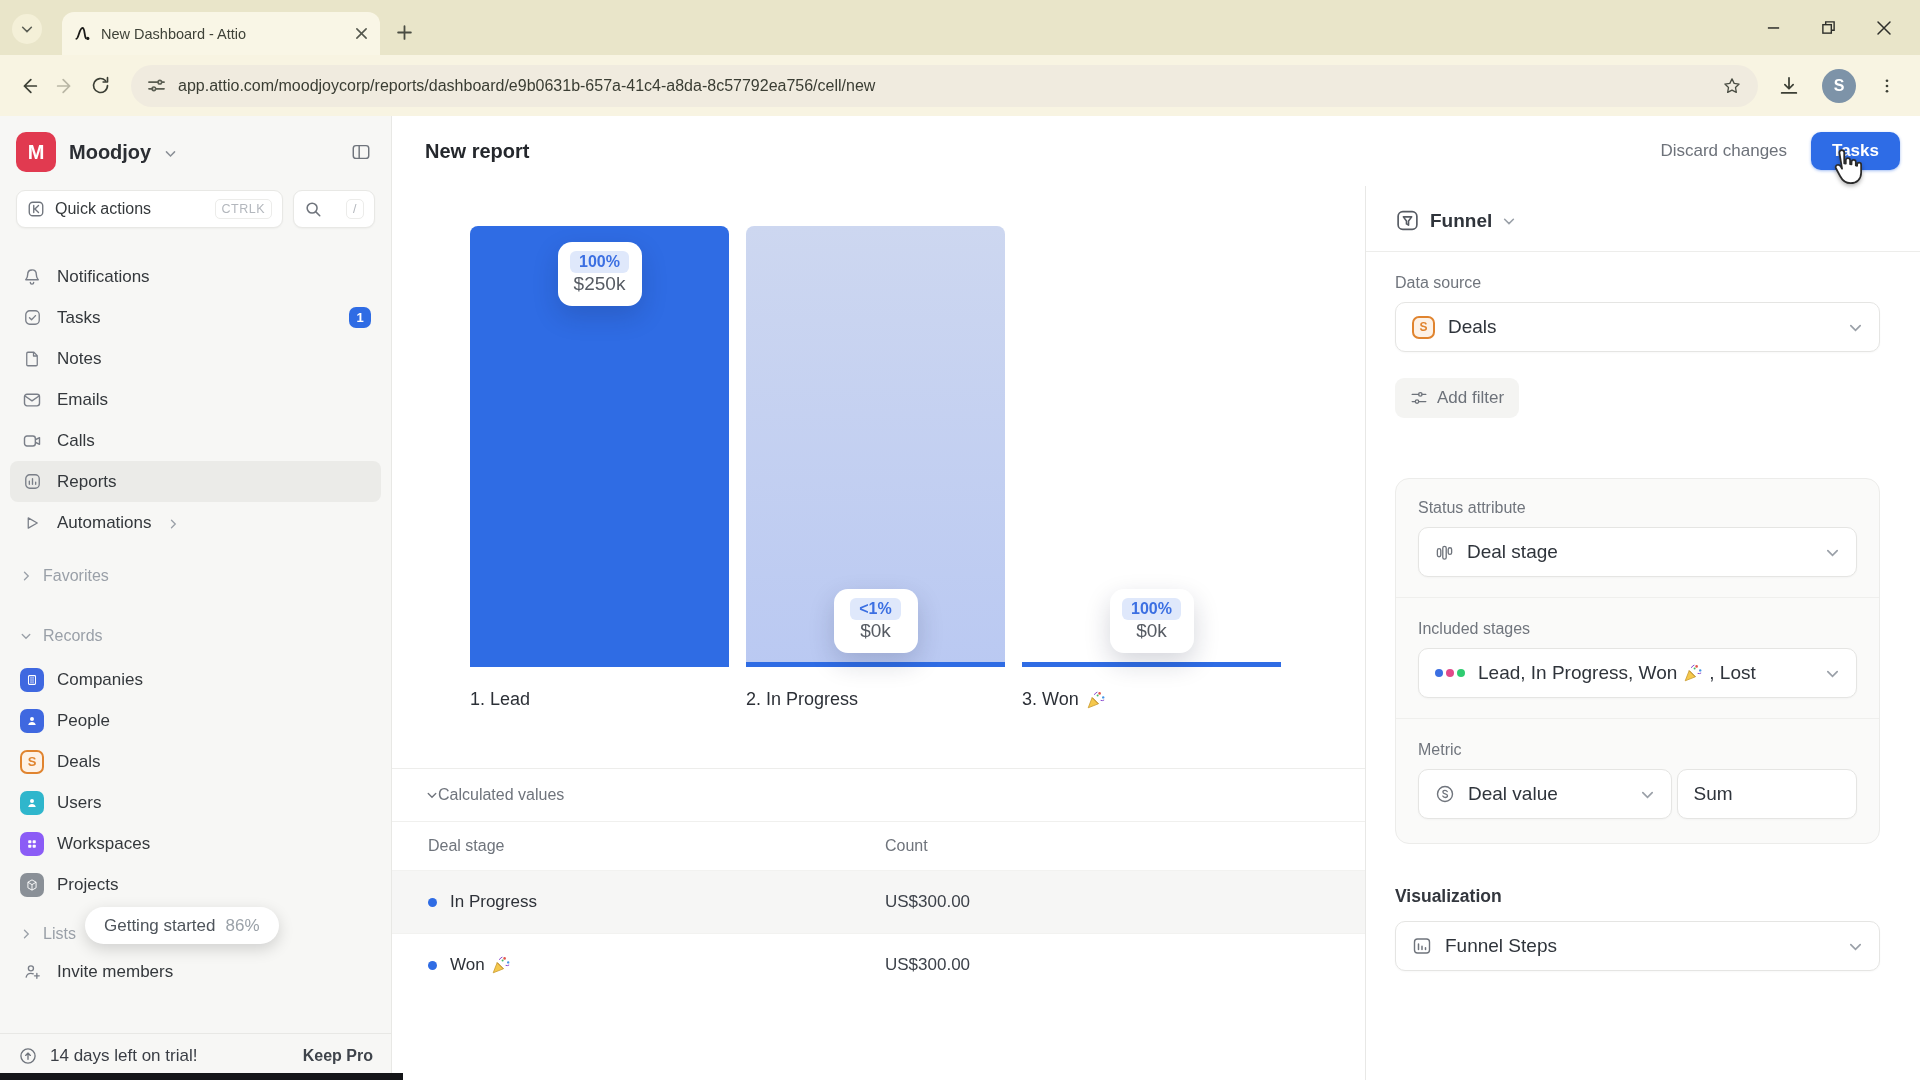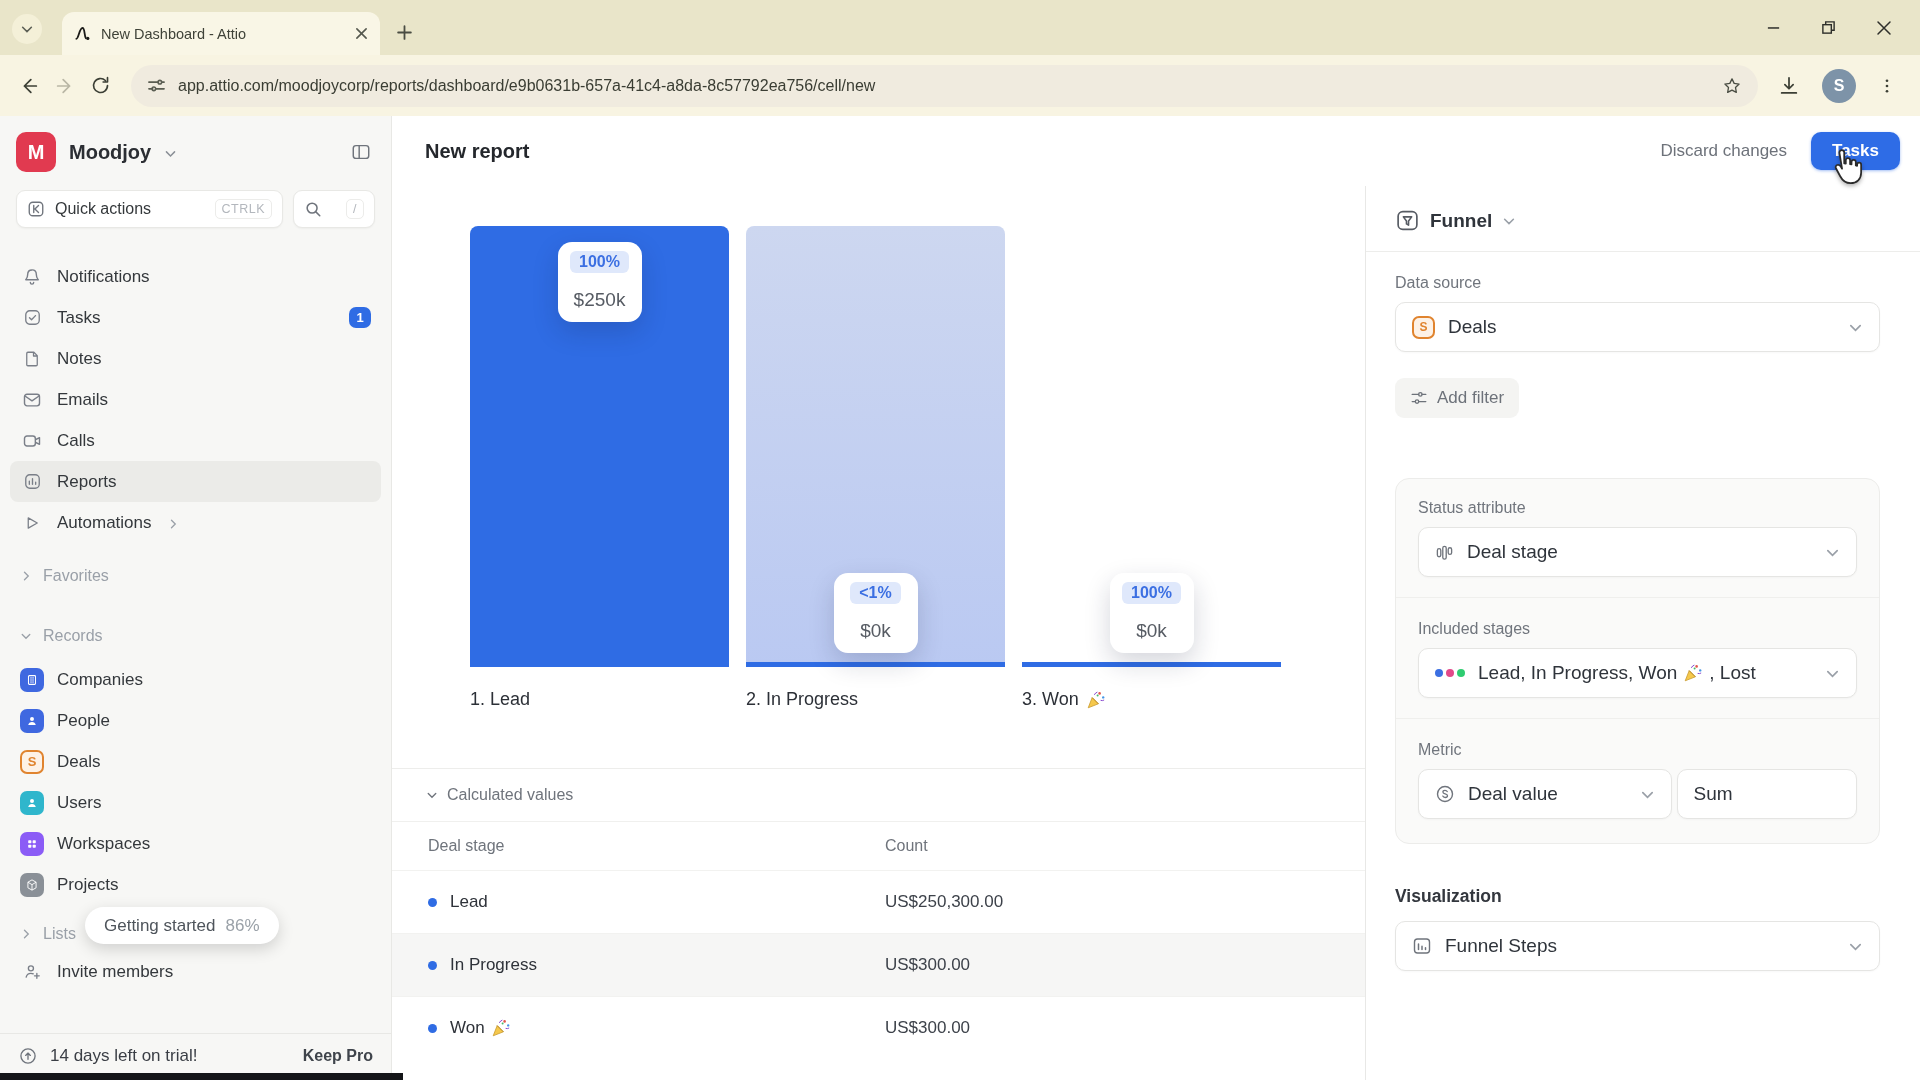--- a/index.html
+++ b/index.html
@@ -91,27 +91,27 @@
   .ghost { position:absolute; left:0; right:0; bottom:0; background:linear-gradient(180deg,#cdd7f0,#bac9f2);
            border-radius:8px 8px 0 0; }
   .fill { position:absolute; left:0; right:0; bottom:0; background:#2f6ce4; }
   .fill.rounded { border-radius:8px 8px 0 0; }
   .badge { position:absolute; left:50%; transform:translateX(-50%); background:#fff; border-radius:14px;
            padding:9px 12px 11px; text-align:center; box-shadow:0 10px 26px rgba(20,30,60,.18); z-index:3;
            min-width:84px; }
   .badge.top { top:16px; } .badge.bottom { bottom:14px; }
   .pct { display:inline-block; background:#dfe8fb; color:#3b6fe2; font-size:16px; font-weight:600;
          padding:2px 9px; border-radius:6px; white-space:nowrap; }
-  .val { margin-top:16px; font-size:19px; font-weight:500; color:#565b63; white-space:nowrap; }
+  .val { margin-top:0; font-size:19px; font-weight:500; color:#565b63; white-space:nowrap; }
   .xlabel { margin-top:22px; font-size:18px; font-weight:500; color:#2c3037; display:flex; align-items:center;
             gap:6px; }
 
   
   .calc { margin-top:58px; }
-  .calc-head { border-top:1px solid #ededeb; padding:17px 34px; display:flex; align-items:center; gap:9px;
+  .calc-head { border-top:1px solid #ededeb; padding:17px 34px; display:flex; align-items:center; 
                color:#6f747c; font-size:16px; }
   .calc-cols { display:flex; align-items:center; padding:15px 36px; border-top:1px solid #f0f0ee;
                color:#6f747c; font-size:16px; }
   .c1 { width:457px; display:flex; align-items:center; gap:13px; }
   .calc-row { display:flex; align-items:center; height:63px; padding:0 36px; font-size:17px; color:#2e3239;
               border-top:1px solid #f2f2f0; }
   .calc-row.alt { background:#f6f6f5; }
   .dot { width:9px; height:9px; border-radius:50%; background:#2f6ce4; flex-shrink:0; }
   .count { color:#3d424a; }
 
@@ -481,27 +481,20 @@
             <div class="calc-head">
               <svg width="12" height="12" viewBox="0 0 16 16">
                   <path d="M3 6l5 5 5-5" stroke="currentColor" stroke-width="1.8" fill="none" stroke-linecap="round"></path>
                 </svg>
               <span>Calculated values</span>
             </div>
             <div class="calc-cols">
               <span class="c1">Deal stage</span>
               <span>Count</span>
             </div>
-            <div class="calc-row">
-              <span class="c1">
-                  <span class="dot"></span>
-                  <span class="stage-text">Lead</span>
-                </span>
-              <span class="count">US$250,300.00</span>
-            </div>
             <div class="calc-row alt">
               <span class="c1">
                   <span class="dot"></span>
                   <span class="stage-text">In Progress</span>
                 </span>
               <span class="count">US$300.00</span>
             </div>
             <div class="calc-row">
               <span class="c1">
                   <span class="dot"></span>

